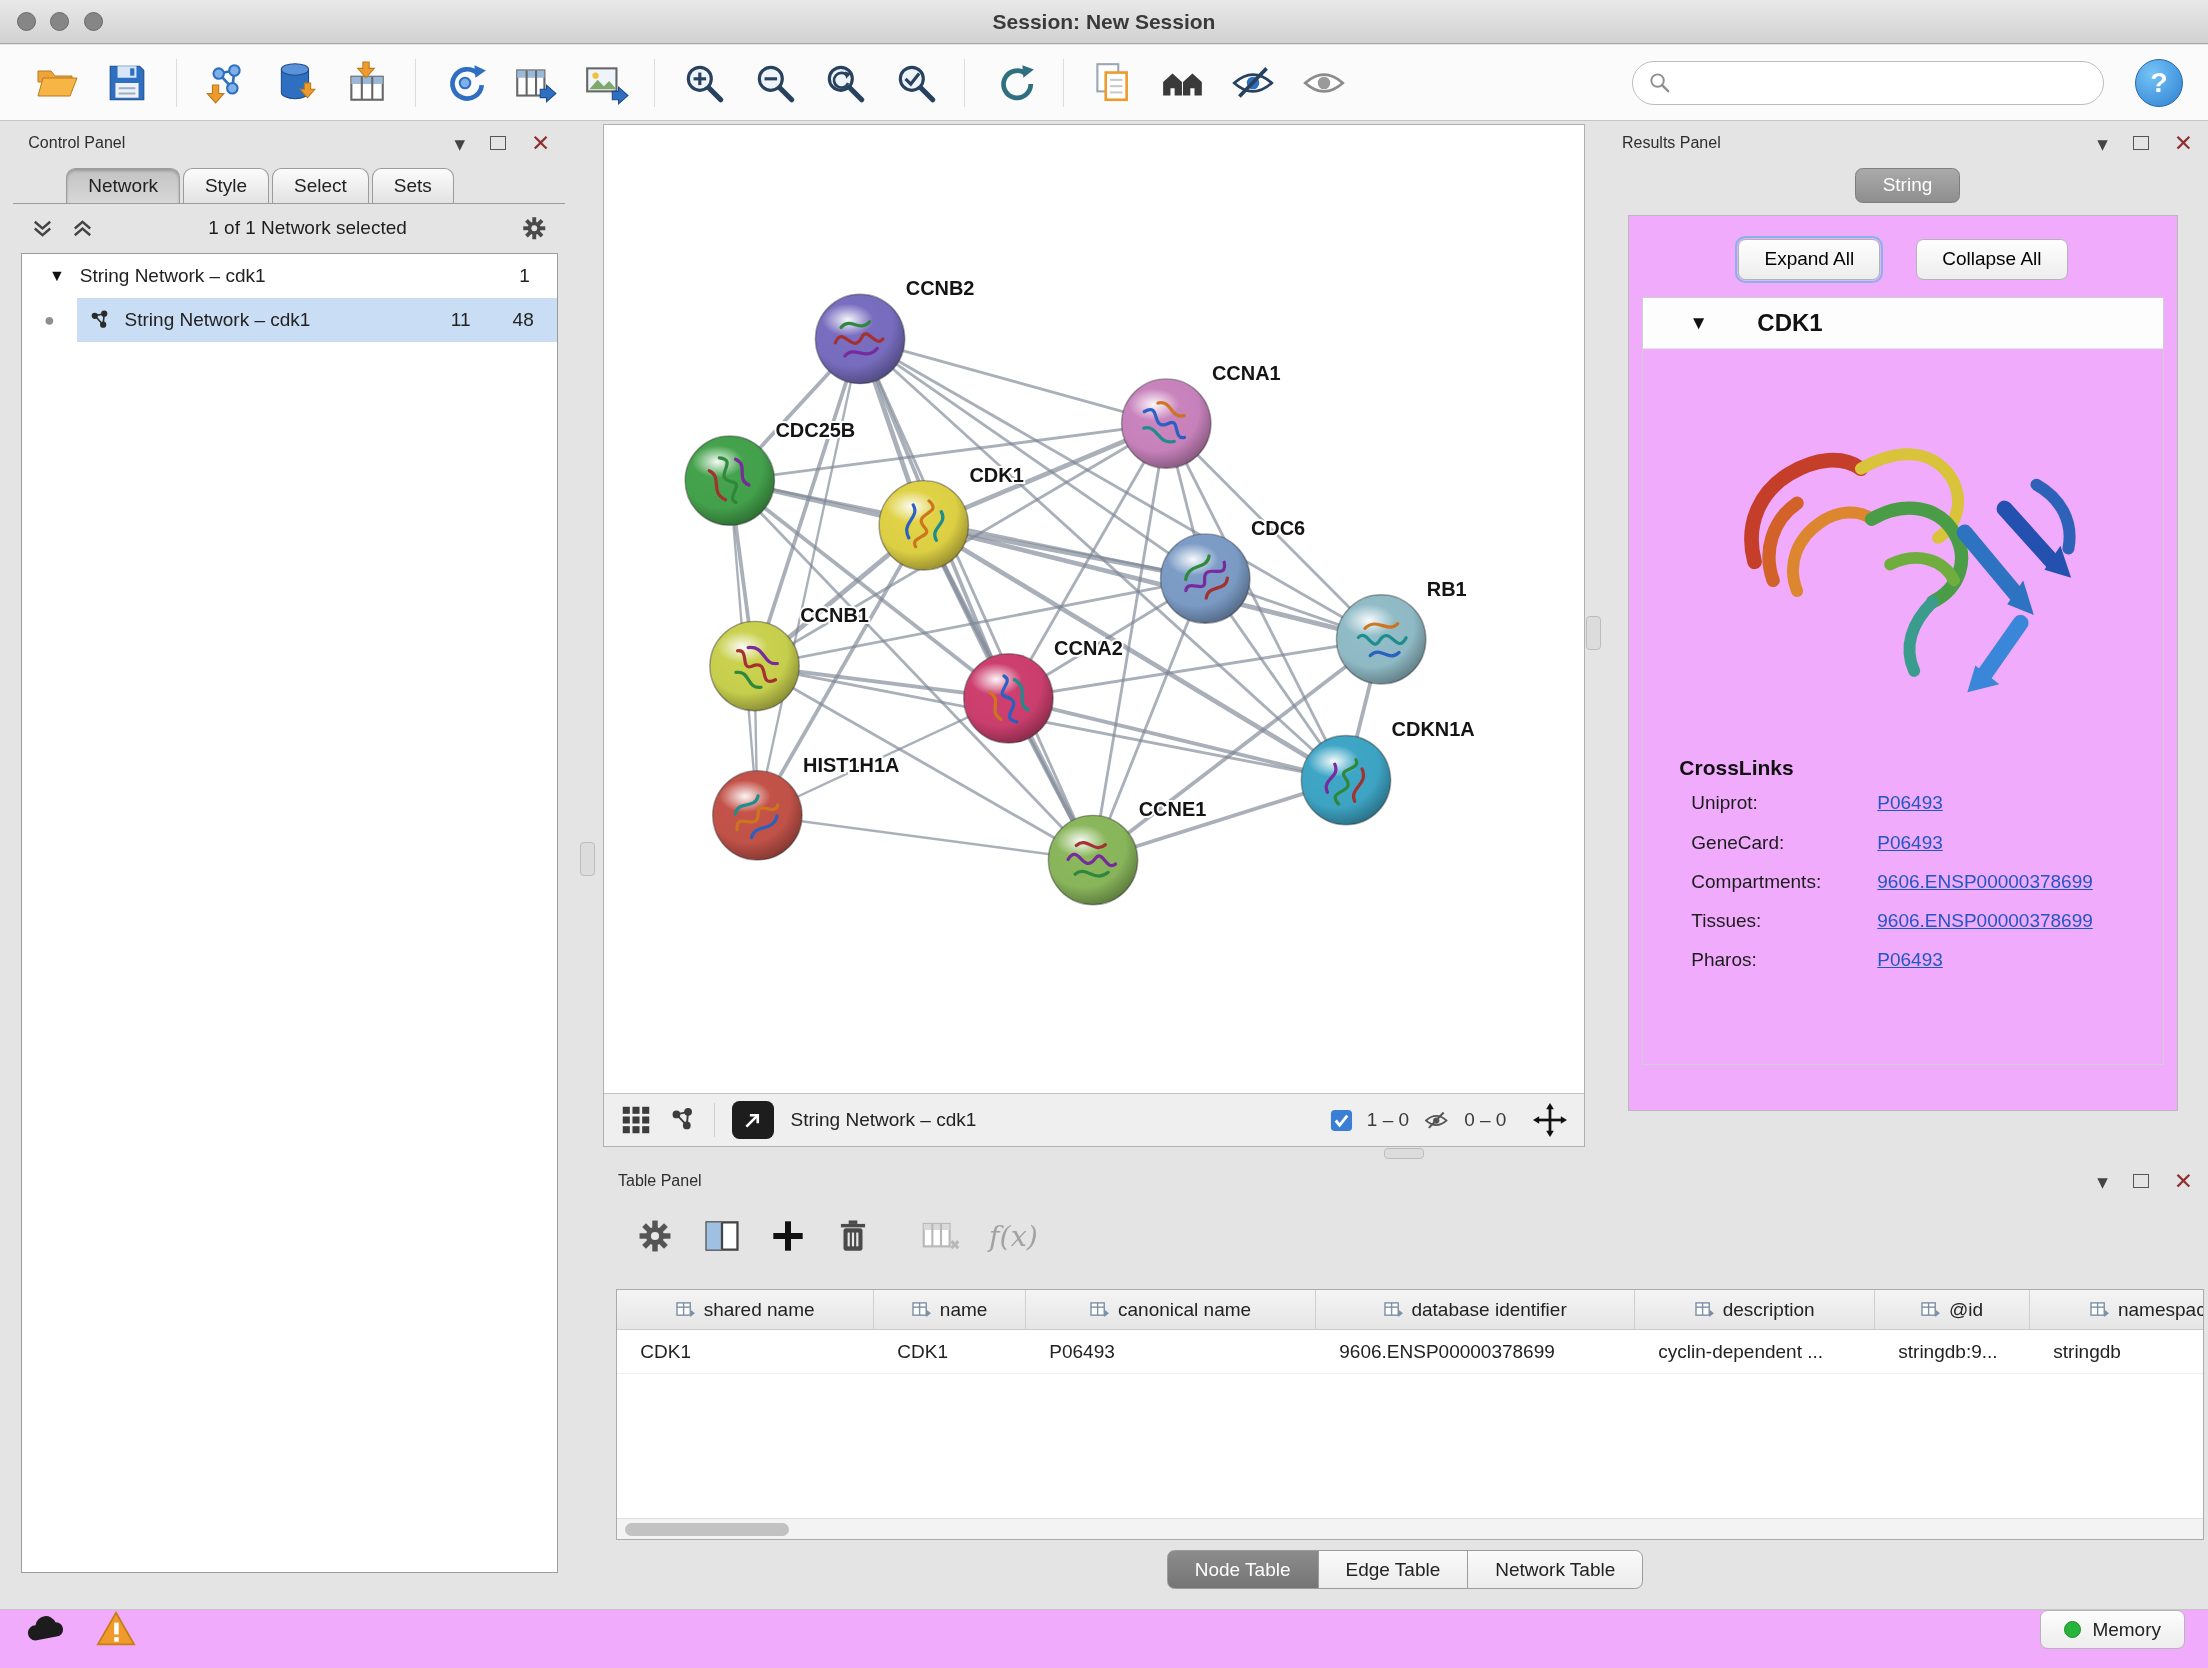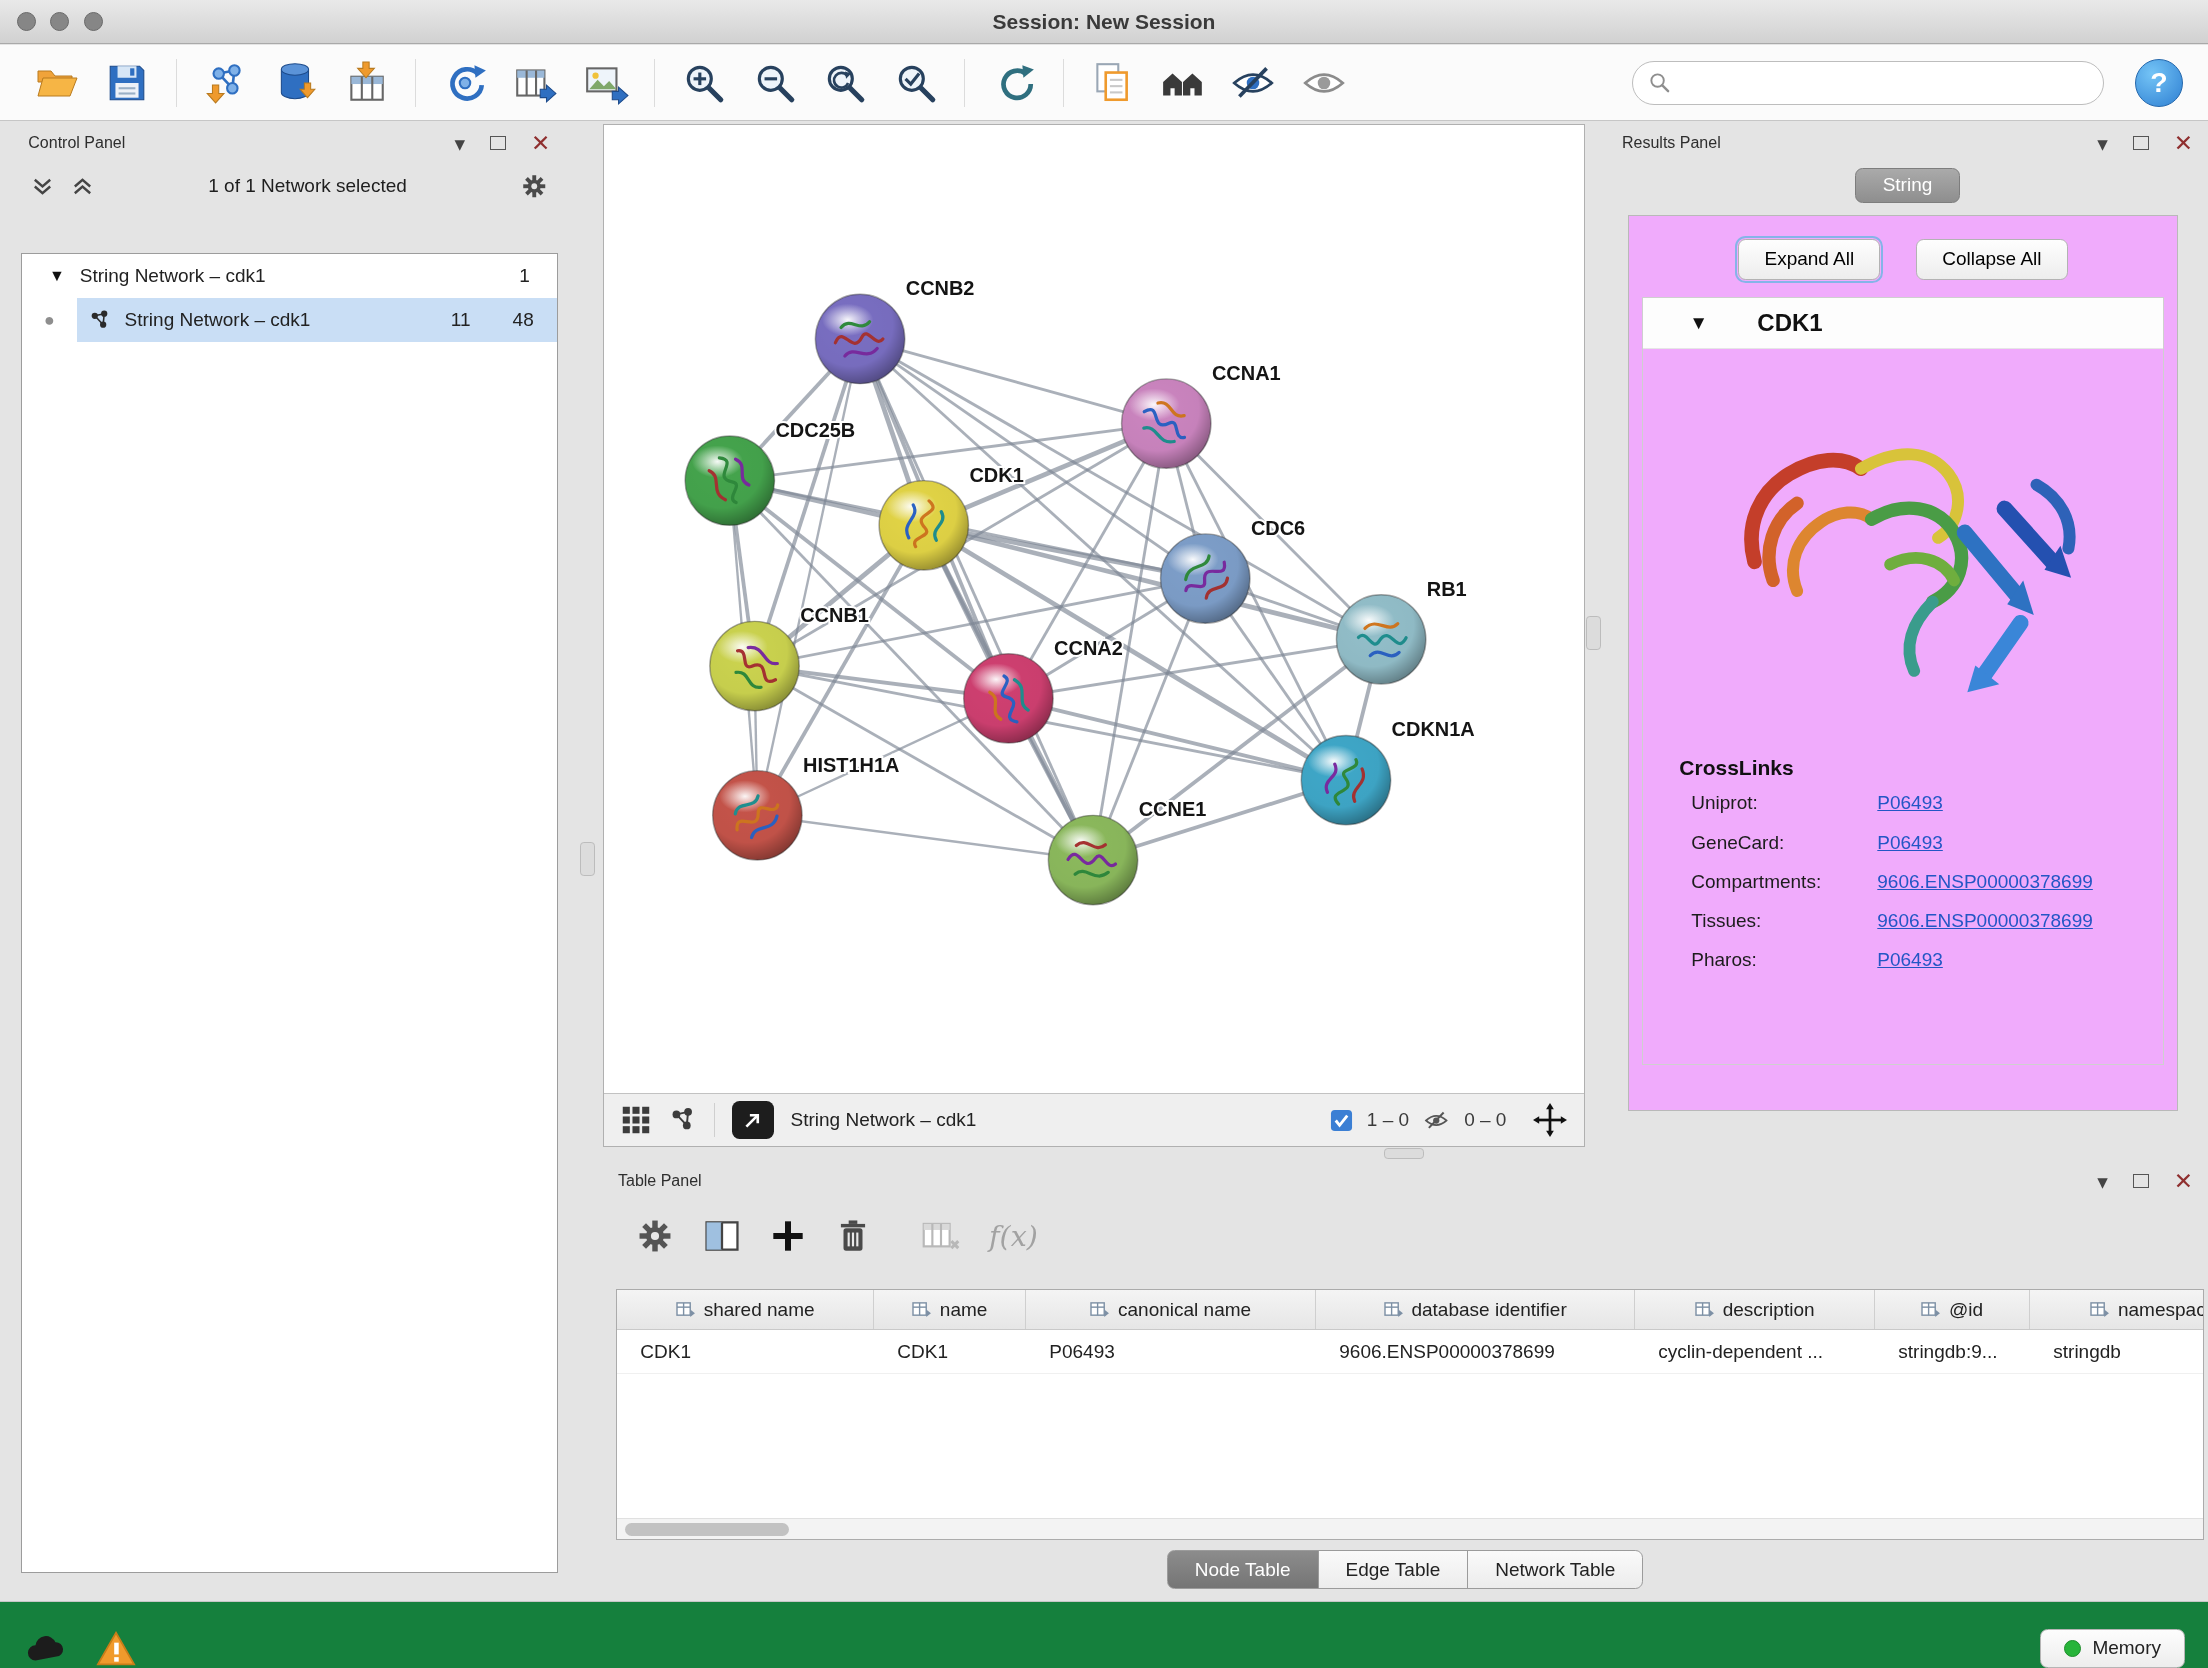--- a/index.html
+++ b/index.html
@@ -83,21 +83,21 @@
 .tp-cell{padding-left:23px;font-size:19px;overflow:hidden;white-space:nowrap;flex:none}
 .hscroll{position:absolute;left:0;right:0;bottom:0;height:21px;background:#f3f3f3;border-top:1px solid #e0e0e0}
 .hthumb{position:absolute;left:7.6px;top:3.8px;width:164px;height:13.3px;border-radius:6.7px;background:#c2c2c2}
 .tp-tabs{position:absolute;left:0;right:0;top:388px;display:flex;justify-content:center}
 .tp-tab{border:1px solid #9b9b9b;background:linear-gradient(#fafafa,#ececec);padding:7.6px 27px;font-size:19px;margin-left:-1px}
 .tp-tab.active{background:linear-gradient(#8c8c8c,#757575);color:#fff}
 .tp-tab:first-child{border-radius:7.6px 0 0 7.6px}
 .tp-tab:last-child{border-radius:0 7.6px 7.6px 0}
 
 
-.statusbar{position:absolute;left:0;right:0;bottom:0;height:67px;border-top:1px solid #c6c6c6;display:flex;align-items:flex-end;padding:0 23px;gap:28.5px;background:#15803d}
+.statusbar{position:absolute;left:0;right:0;bottom:0;height:59px;border-top:1px solid #c6c6c6;display:flex;align-items:flex-start;padding:0 23px;gap:28.5px;background:#f0abfc}
 .memory-btn{margin-left:auto;display:flex;align-items:center;gap:11.4px;border:1px solid #b5b5b5;border-radius:7.6px;background:linear-gradient(#fdfdfd,#ededed);padding:7.6px 23px;font-size:19px}
 .mem-dot{width:17px;height:17px;border-radius:50%;background:#27b43a;border:1px solid #1d8d2c}
 
 
 .grip{position:absolute;background:#dcdcdc;border:1px solid #bcbcbc;border-radius:3.8px}
 </style>
 </head>
 <body>
 
 <div class="titlebar">
@@ -260,20 +260,26 @@
 
 <div class="control-panel">
   <div class="panel-header">
     <span class="panel-title">Control Panel</span>
     <span class="ph-icons">
       <span class="ph-caret">▾</span>
       <span class="ph-float"></span>
       <span class="ph-close">✕</span>
     </span>
   </div>
+  <div class="cp-tabs" id="cp-tabs">
+      <div class="cp-tab active">Network</div>
+      <div class="cp-tab">Style</div>
+      <div class="cp-tab">Select</div>
+      <div class="cp-tab">Sets</div>
+    </div>
   <div class="cp-sub">
     <svg width="25" height="25" viewBox="0 0 26 26">
       <path d="M5 6 l8 7 8-7" fill="none" stroke="#444" stroke-width="2.5"></path>
       <path d="M5 13 l8 7 8-7" fill="none" stroke="#444" stroke-width="2.5"></path>
     </svg>
     <svg width="25" height="25" viewBox="0 0 26 26">
       <path d="M5 20 l8-7 8 7" fill="none" stroke="#444" stroke-width="2.5"></path>
       <path d="M5 13 l8-7 8 7" fill="none" stroke="#444" stroke-width="2.5"></path>
     </svg>
     <span class="sel-text">1 of 1 Network selected</span>

